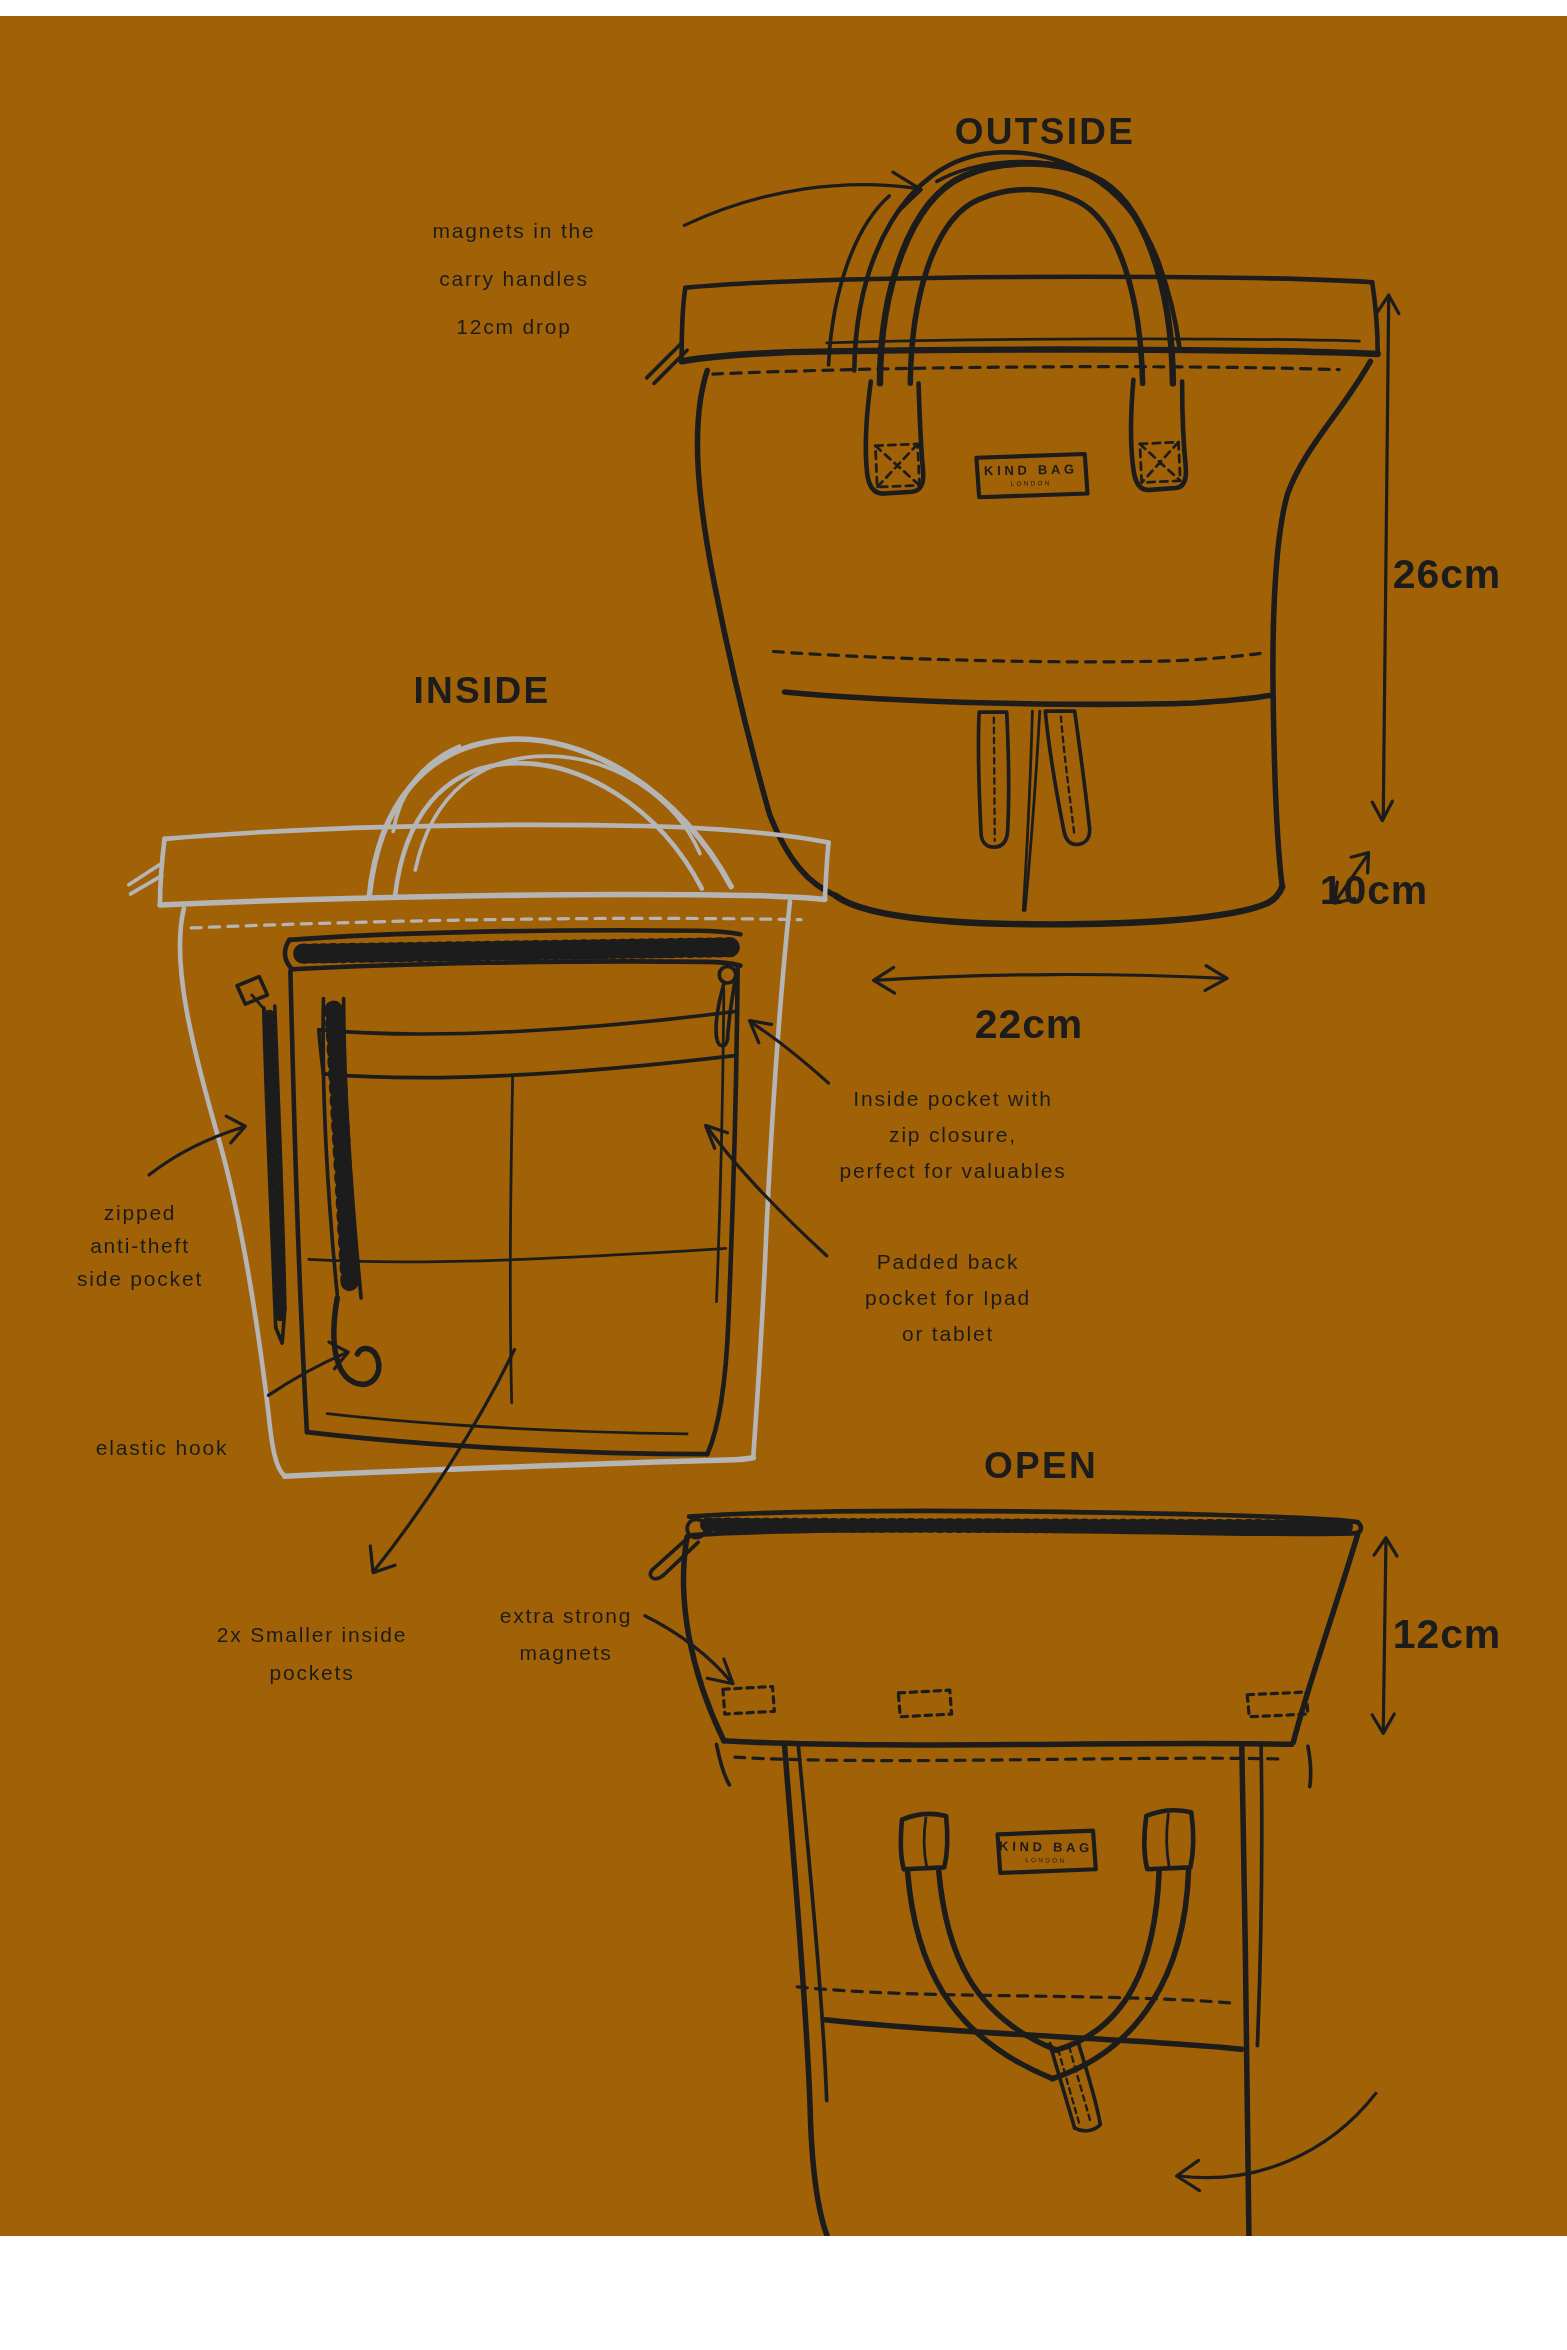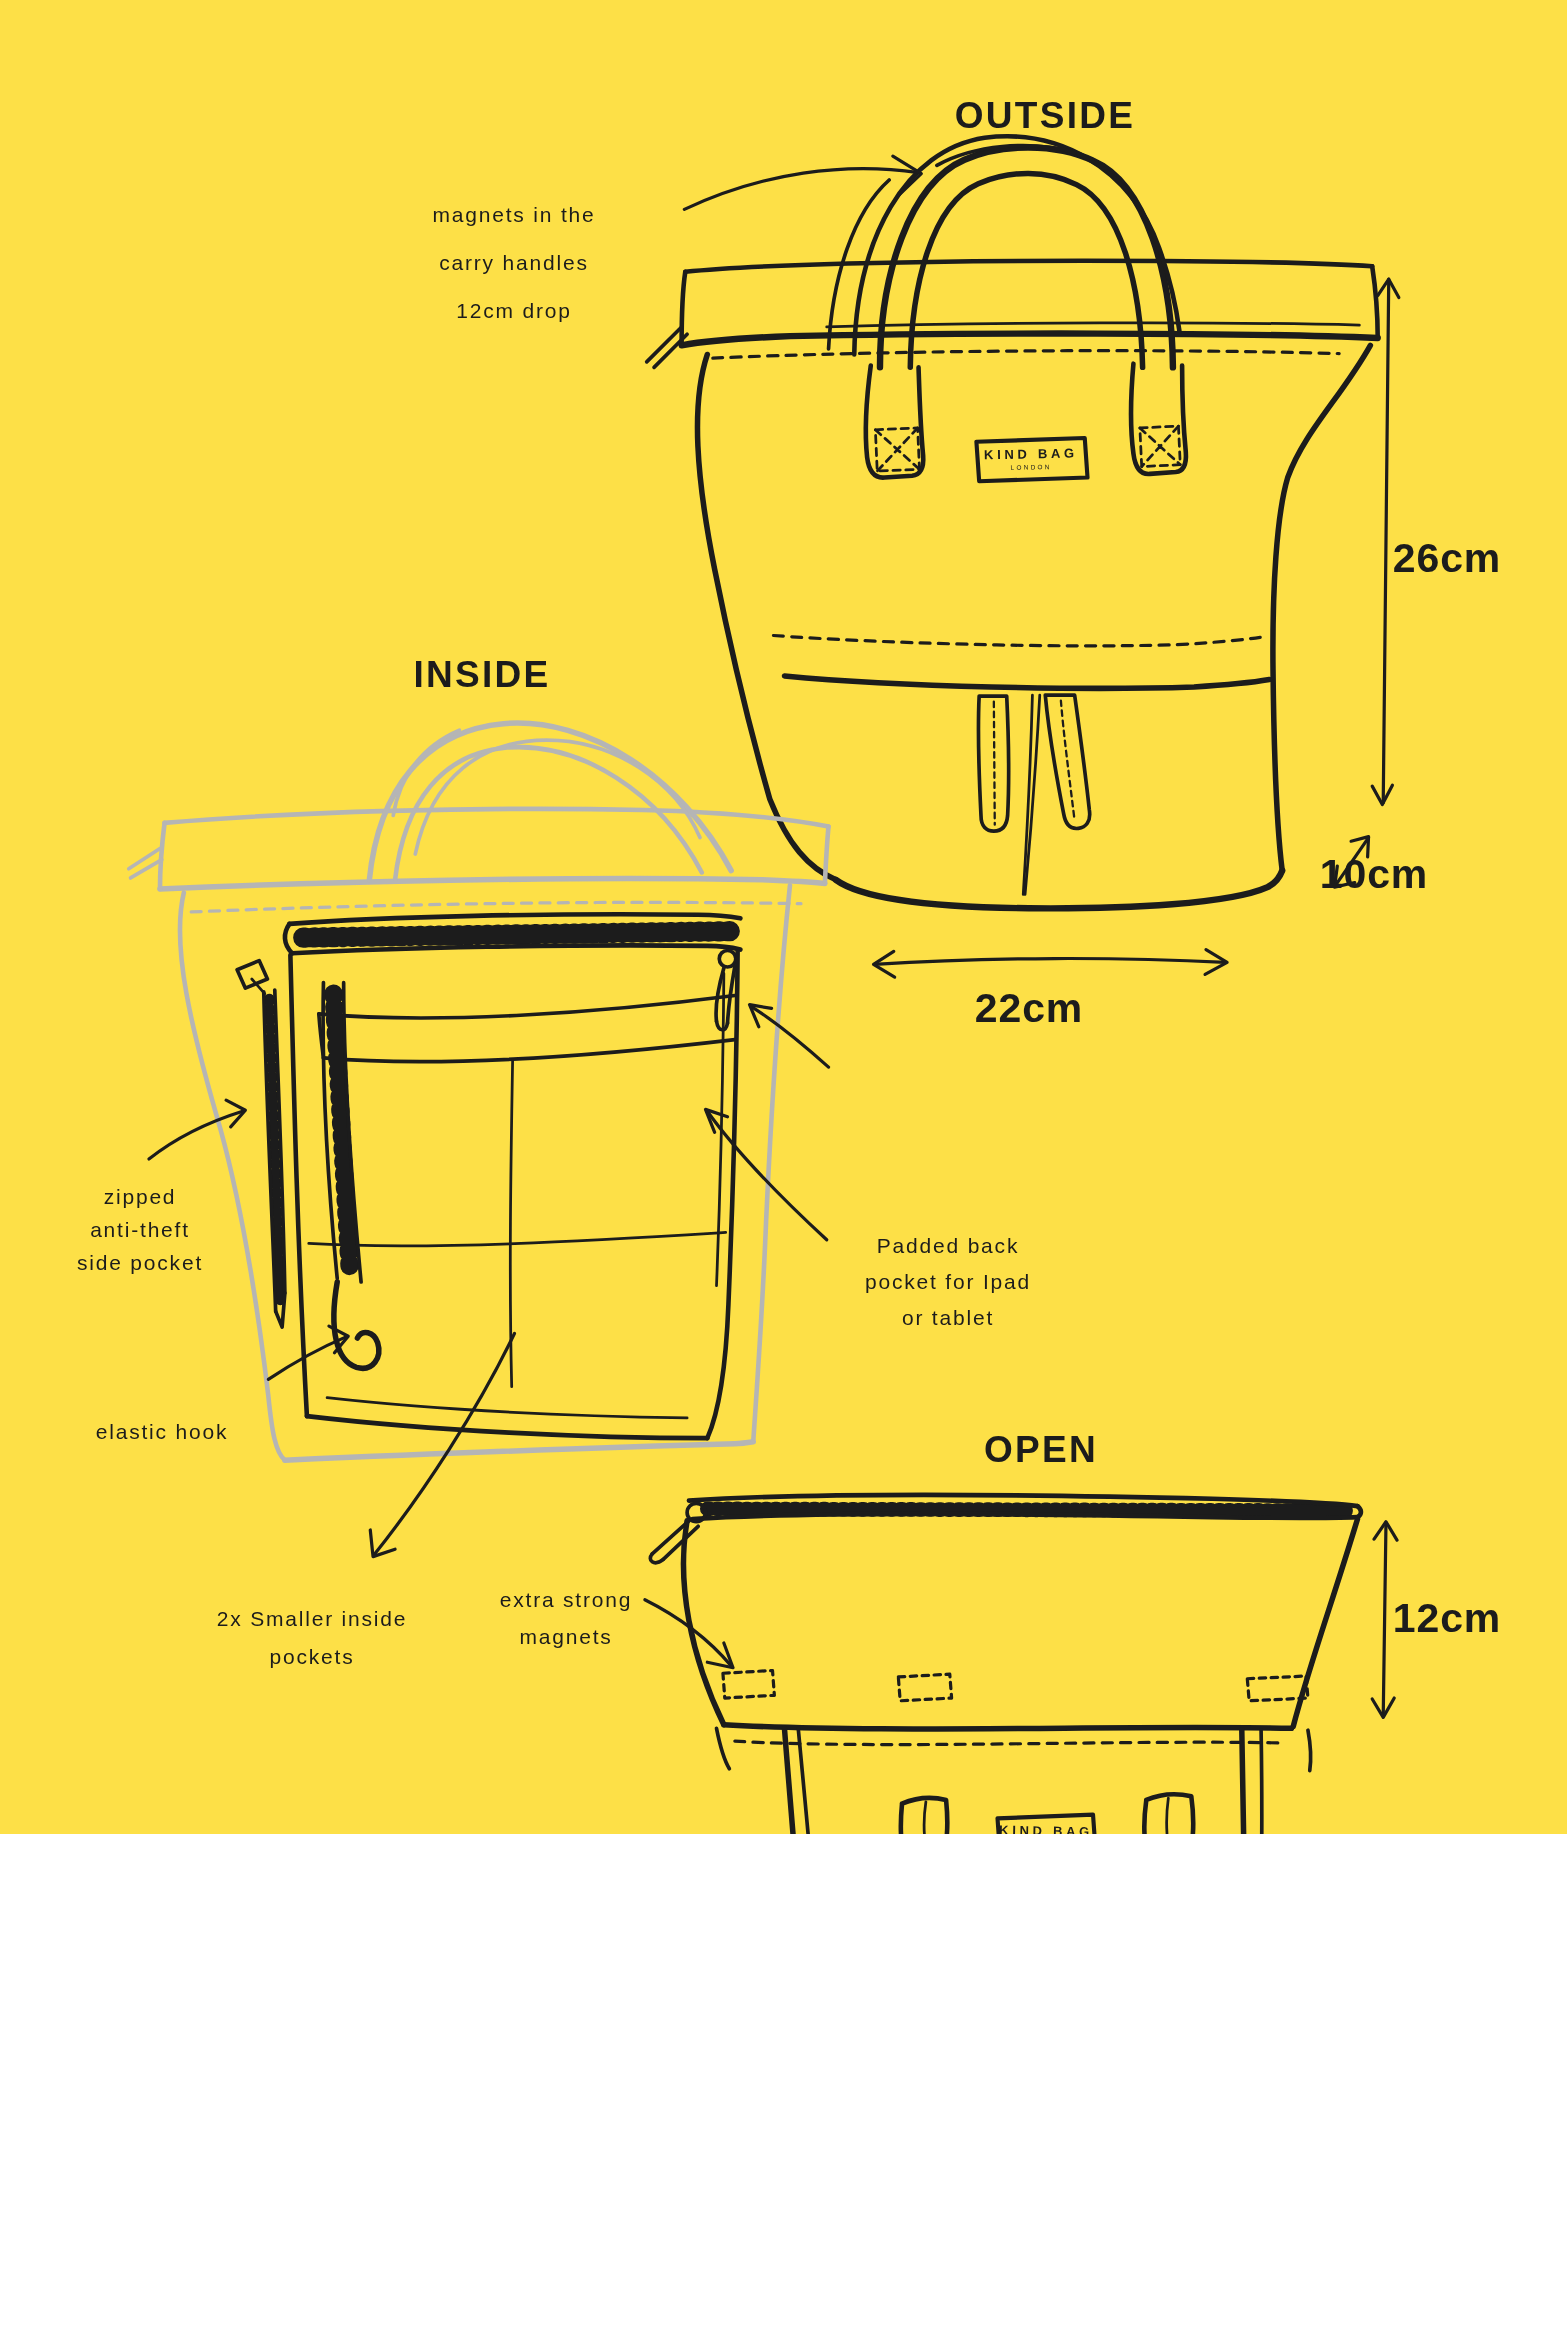--- a/index.html
+++ b/index.html
@@ -1,21 +1,22 @@
 <!DOCTYPE html>
 <html style="font-size:14.7px"><head>
 <meta charset="utf-8">
 <style>
   html,body{margin:0;padding:0;background:#ffffff;}
   .canvas{
     position:relative;
-    width:1568px;height:1834px;
-    background:#fde047;
+    width:1568px;height:2220px;
+    background:#a16207;
     overflow:hidden;
     font-family:"Liberation Sans", sans-serif;
+    margin-top:16px;
   }
   svg.art{position:absolute;left:0;top:0;}
   .ink{stroke:#1c1c1c;fill:none;stroke-linecap:round;stroke-linejoin:round;}
   .grey{stroke:#b5b5b5;fill:none;stroke-linecap:round;stroke-linejoin:round;}
   .w7{stroke-width:7}.w6{stroke-width:6}.w5{stroke-width:5}.w45{stroke-width:4.5}
   .w4{stroke-width:4}.w35{stroke-width:3.5}.w3{stroke-width:3}
   .stitch{stroke-dasharray:11 9;stroke-width:3.5}
   .xbox{stroke-dasharray:8 6;stroke-width:3}
   .magnet{stroke-dasharray:7 6;stroke-width:3.5}
   .teethA{stroke-width:22;stroke-dasharray:2.5 8}
@@ -272,20 +273,23 @@
   <div class="txt meas" style="left:1374px;top:874px;">10cm</div>
 
   <div class="txt meas" style="left:1029px;top:1008px;text-align:right;">22cm</div>
 
   <div class="txt title" style="left:482px;top:675px;">INSIDE</div>
 
   <div class="txt note" style="left:140px;top:1229px;line-height:33px;">zipped
 anti-theft
 side pocket</div>
 
+  <div class="txt note" style="left:953px;top:1119px;line-height:36px;">Inside pocket with
+zip closure,
+perfect for valuables</div>
 
   <div class="txt note" style="left:948px;top:1282px;line-height:36px;">Padded back
 pocket for Ipad
 or tablet</div>
 
   <div class="txt note" style="left:162px;top:1431px;">elastic hook</div>
 
   <div class="txt note" style="left:312px;top:1638px;line-height:38px;">2x Smaller inside
 pockets</div>
 

